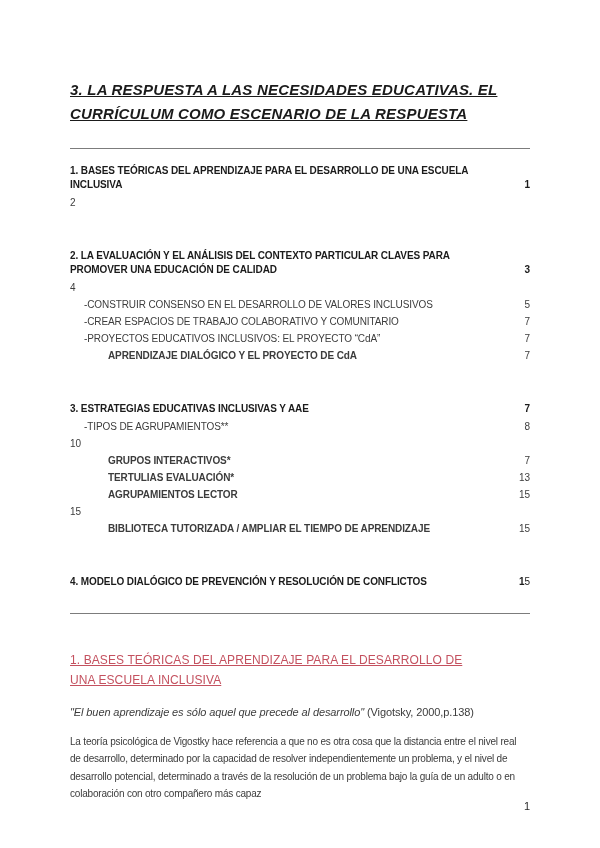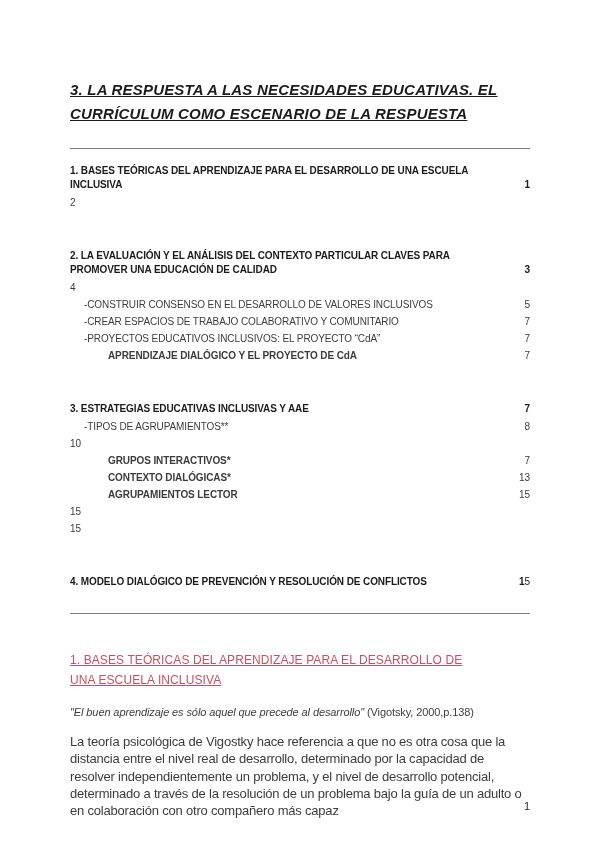--- a/index.html
+++ b/index.html
@@ -76,21 +76,21 @@
   .quote-line {
     margin-top: 16px;
     font-size: 11px;
     letter-spacing: -0.1px;
     color: #3c3c3c;
   }
   .quote-text { font-style: italic; }
   .quote-cite { font-style: normal; }
   .body-paragraph {
     margin-top: 15px;
-    font-size: 13px;
+    font-size: 10px;
     line-height: 17.3px;
     letter-spacing: -0.2px;
     color: #3c3c3c;
     width: 458px;
   }
   .page-number {
     position: absolute;
     right: 70px;
     bottom: 36px;
     font-size: 11px;
@@ -151,31 +151,32 @@
           <span class="toc-page">8</span>
         </div>
         <div class="toc-row toc-item-row level-1">
           <span class="toc-page">10</span>
         </div>
         <div class="toc-row toc-item-row level-2">
           <span class="toc-label">GRUPOS INTERACTIVOS*</span>
           <span class="toc-page">7</span>
         </div>
         <div class="toc-row toc-item-row level-2">
-          <span class="toc-label">CONTEXTO DIALÓGICAS*</span>
+          <span class="toc-label">TERTULIAS EVALUACIÓN*</span>
           <span class="toc-page">13</span>
         </div>
         <div class="toc-row toc-item-row level-2">
           <span class="toc-label">AGRUPAMIENTOS LECTOR</span>
           <span class="toc-page">15</span>
         </div>
         <div class="toc-row toc-item-row level-2">
           <span class="toc-page">15</span>
         </div>
         <div class="toc-row toc-item-row level-2">
+          <span class="toc-label">BIBLIOTECA TUTORIZADA / AMPLIAR EL TIEMPO DE APRENDIZAJE</span>
           <span class="toc-page">15</span>
         </div>
       </div>
       <div class="toc-section">
         <div class="toc-row toc-heading-row">
           <span class="toc-label">4. MODELO DIALÓGICO DE PREVENCIÓN Y RESOLUCIÓN DE CONFLICTOS</span>
           <span class="toc-page"><span class="pg-bold">1</span><span class="pg-reg">5</span></span>
         </div>
       </div>
     </div>

